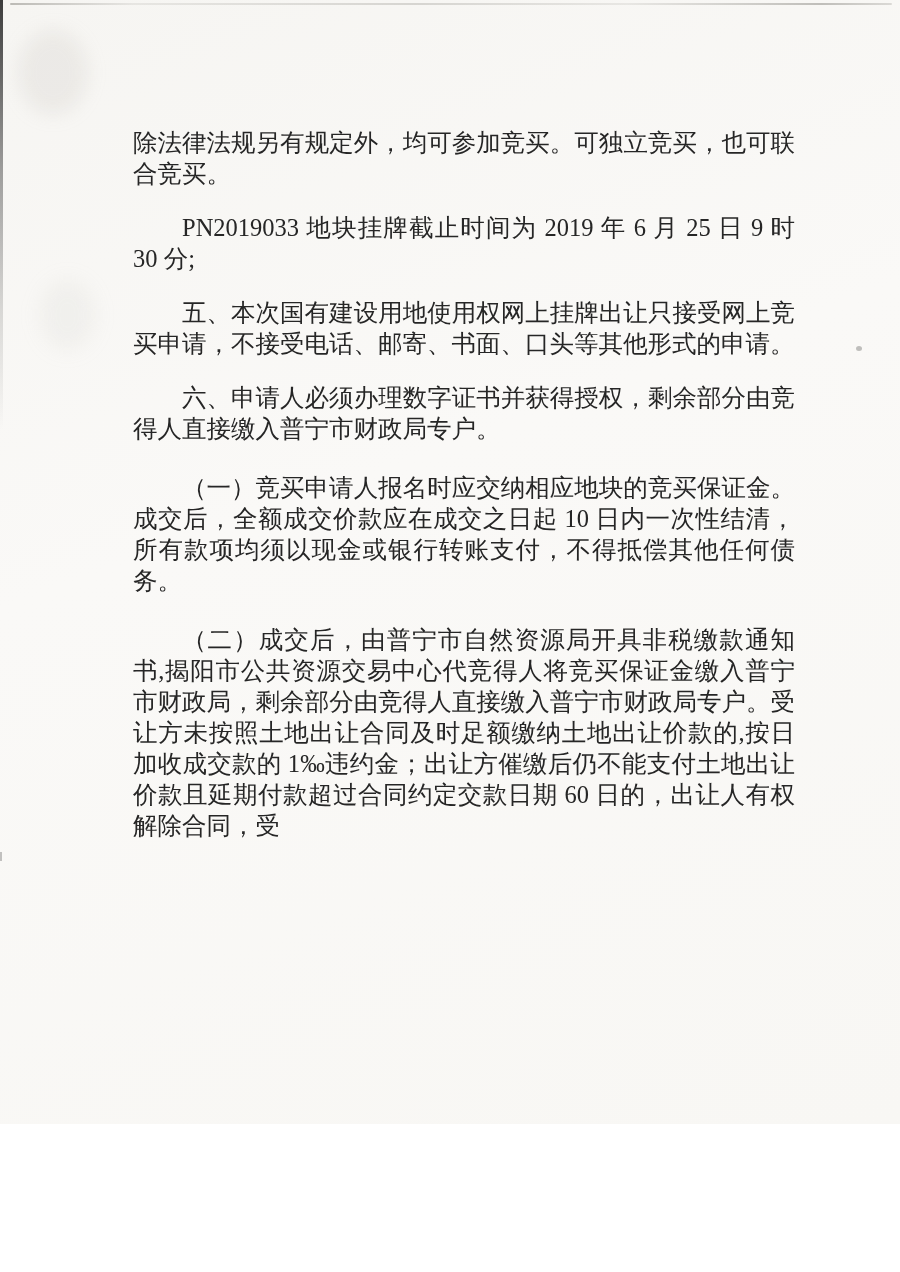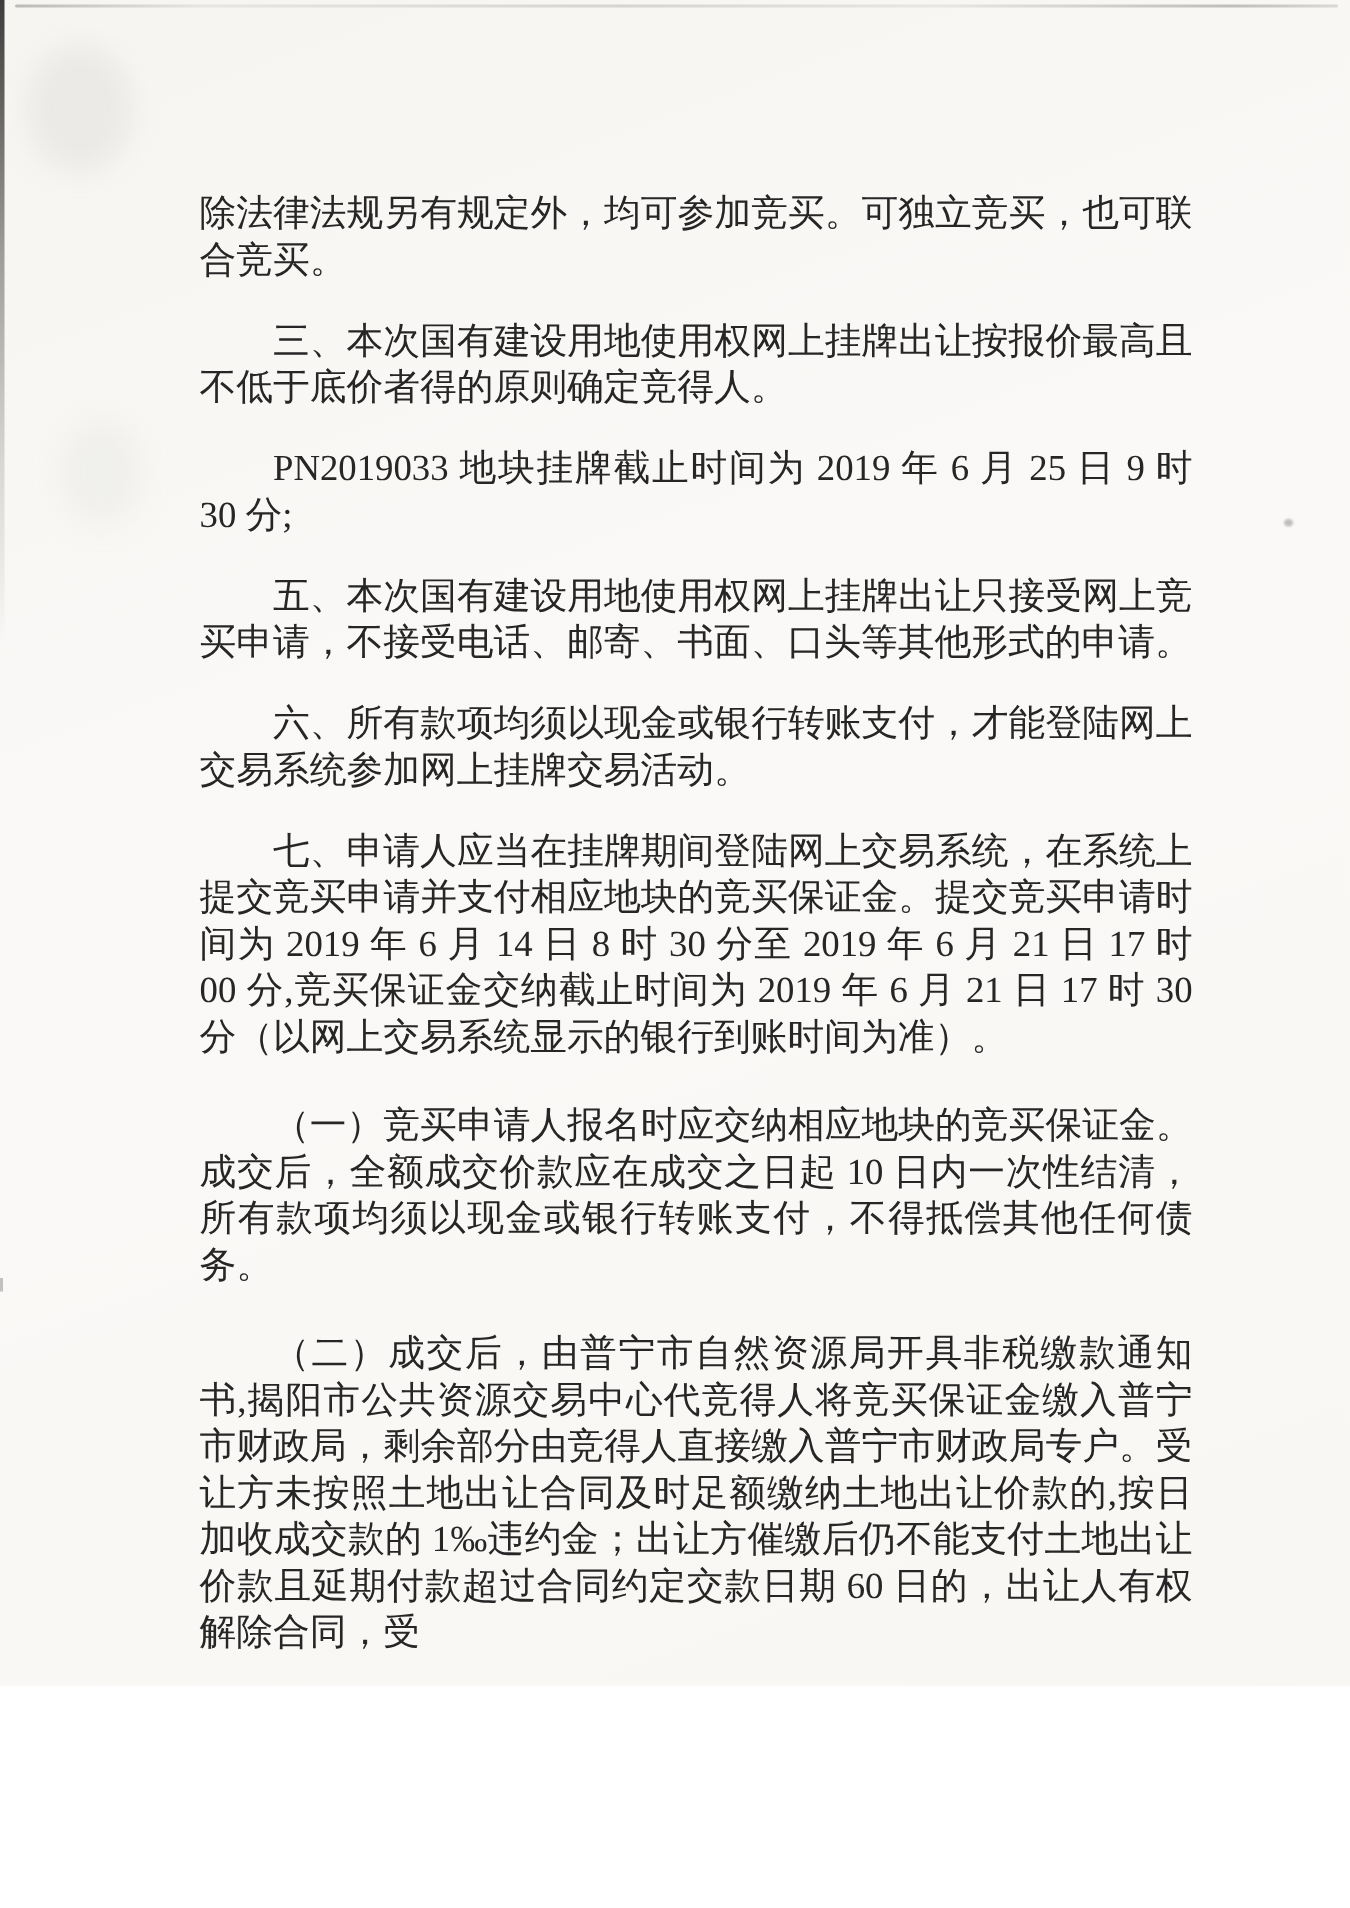--- a/index.html
+++ b/index.html
@@ -101,24 +101,22 @@
 
   <div class="edge-top"></div>
   <div class="edge-left"></div>
   <div class="edge-left-tick"></div>
   <div class="smudge smudge-1"></div>
   <div class="smudge smudge-2"></div>
   <div class="smudge smudge-dot"></div>
 
   <div class="text-block">
     <p class="p">除法律法规另有规定外，均可参加竞买。可独立竞买，也可联合竞买。</p>
-    <p class="p indent gap">三、本次国有建设用地使用权网上挂牌出让按报价最高且不低于底价者得的原则确定竞得人。</p>
     <p class="p indent gap">PN2019033 地块挂牌截止时间为 2019 年 6 月 25 日 9 时 30 分;</p>
     <p class="p indent gap">五、本次国有建设用地使用权网上挂牌出让只接受网上竞买申请，不接受电话、邮寄、书面、口头等其他形式的申请。</p>
-    <p class="p indent gap">六、所有款项均须以现金或银行转账支付，才能登陆网上交易系统参加网上挂牌交易活动。</p>
-    <p class="p indent gap">七、申请人应当在挂牌期间登陆网上交易系统，在系统上提交竞买申请并支付相应地块的竞买保证金。提交竞买申请时间为 2019 年 6 月 14 日 8 时 30 分至 2019 年 6 月 21 日 17 时 00 分,竞买保证金交纳截止时间为 2019 年 6 月 21 日 17 时 30 分（以网上交易系统显示的银行到账时间为准）。</p>
+    <p class="p indent gap">六、申请人必须办理数字证书并获得授权，剩余部分由竞得人直接缴入普宁市财政局专户。</p>
     <p class="p indent">（一）竞买申请人报名时应交纳相应地块的竞买保证金。成交后，全额成交价款应在成交之日起 10 日内一次性结清，所有款项均须以现金或银行转账支付，不得抵偿其他任何债务。</p>
     <p class="p indent">（二）成交后，由普宁市自然资源局开具非税缴款通知书,揭阳市公共资源交易中心代竞得人将竞买保证金缴入普宁市财政局，剩余部分由竞得人直接缴入普宁市财政局专户。受让方未按照土地出让合同及时足额缴纳土地出让价款的,按日加收成交款的 1‰违约金；出让方催缴后仍不能支付土地出让价款且延期付款超过合同约定交款日期 60 日的，出让人有权解除合同，受</p>
   </div>
 
   <div class="page-number">2</div>
 
 </div>
 
 </body></html>

